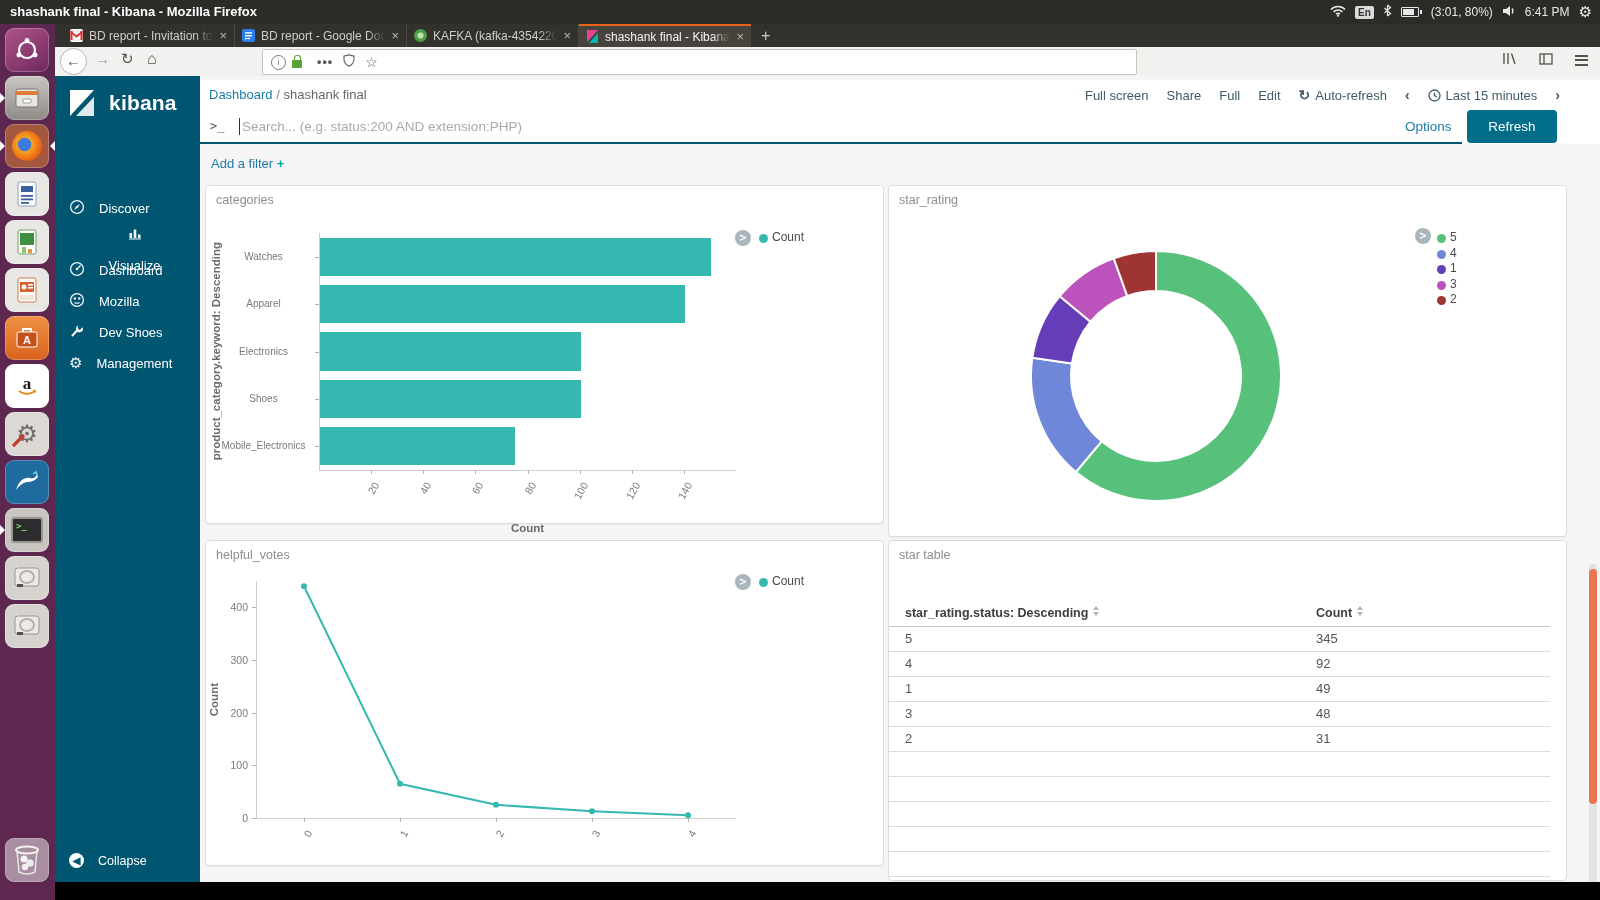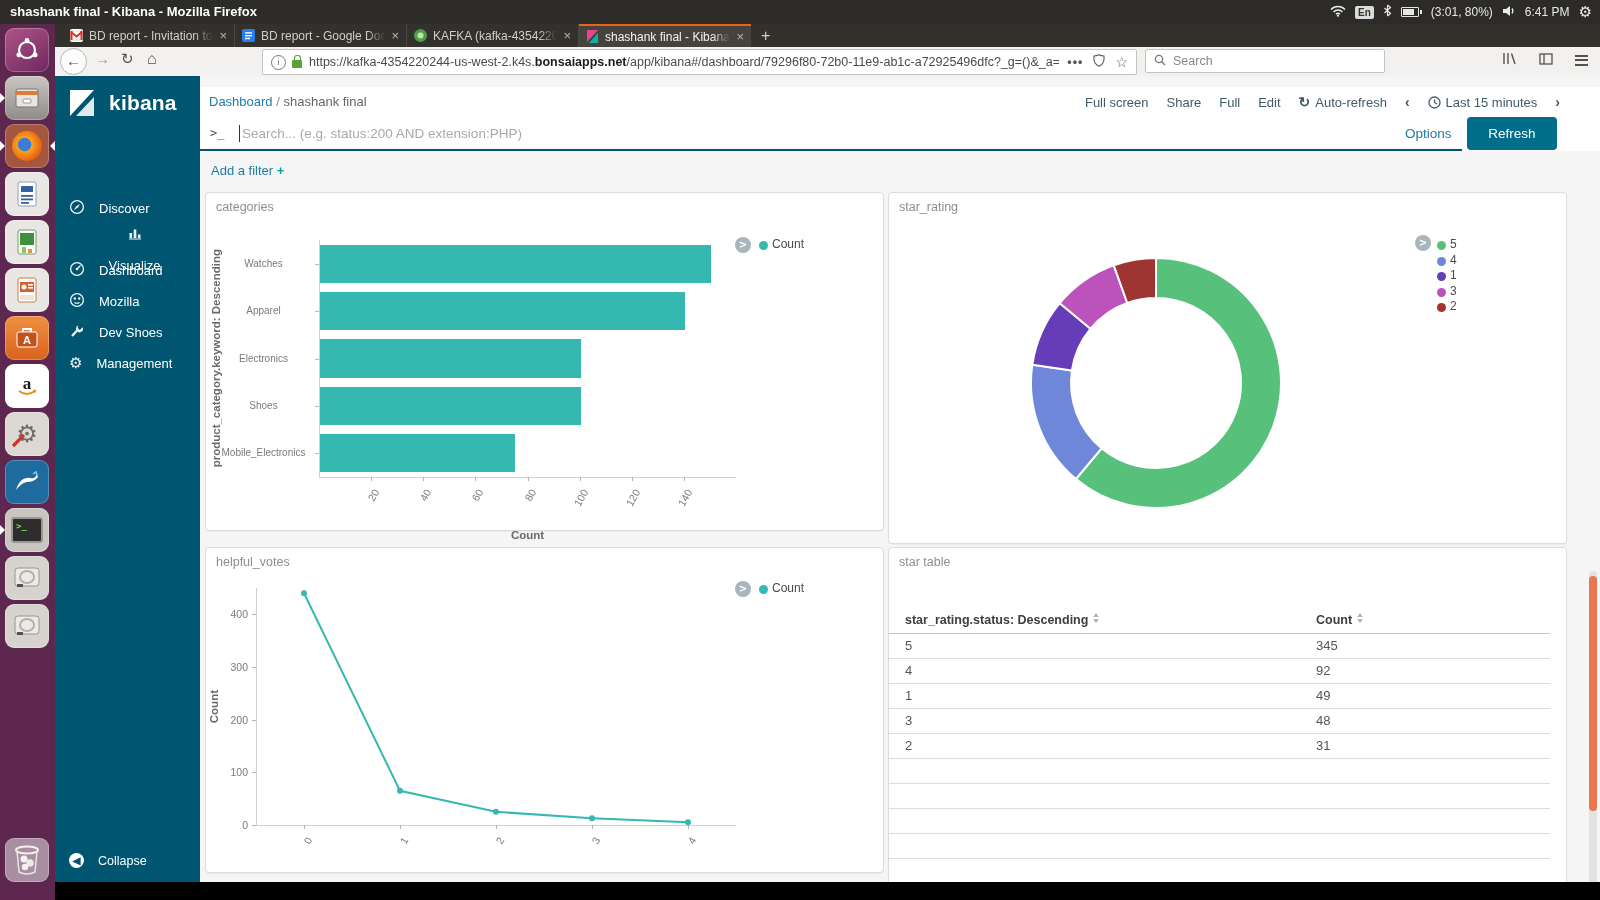--- a/index.html
+++ b/index.html
@@ -53,21 +53,21 @@
   
   #app{position:absolute;left:0;top:52px;width:1545px;height:806px;background:#f5f5f5;}
   #k-sidebar{position:absolute;left:0;top:0;width:145px;height:806px;background:#005571;color:#fff;}
   #k-logo{position:absolute;left:12px;top:12px;display:flex;align-items:center;gap:12px;}
   #k-logo .word{font-size:21px;font-weight:600;letter-spacing:.2px;color:#fff;}
   .k-item{position:absolute;left:0;width:145px;height:28px;display:flex;align-items:center;gap:14px;padding-left:14px;box-sizing:border-box;color:#ffffff;font-size:13px;}
   .k-item svg,.k-item .gl{flex:none;opacity:.95;}
   #k-collapse{position:absolute;left:14px;bottom:14px;display:flex;align-items:center;gap:14px;font-size:12.5px;color:#ffffff;}
   #k-collapse .cc{width:15px;height:15px;border-radius:50%;background:#fff;color:#005571;font-size:10px;text-align:center;line-height:15px;font-weight:bold;}
 
-  #k-main{position:absolute;left:145px;top:11px;width:1400px;height:724px;}
+  #k-main{position:absolute;left:145px;top:4px;width:1400px;height:724px;}
   #k-header{position:absolute;left:0;top:0;width:1400px;height:30px;background:#fff;}
   #breadcrumb{position:absolute;left:9px;top:7px;font-size:13px;color:#888;}
   #breadcrumb .root{color:#1e7ba6;}
   #breadcrumb .cur{color:#666;}
   #k-actions{position:absolute;right:40px;top:7px;display:flex;gap:18px;font-size:13px;color:#405a66;align-items:center;}
   #k-actions .itm{display:flex;align-items:center;gap:5px;}
   #k-actions .chev{font-weight:bold;font-size:14px;}
   #k-query{position:absolute;left:0;top:30px;width:1400px;height:34px;background:#fff;}
   #k-query .underline{position:absolute;left:0;bottom:0;width:1262px;height:2px;background:#005571;}
   #k-query .prompt{position:absolute;left:10px;top:9px;font-family:"DejaVu Sans Mono",monospace;font-size:12px;color:#555;}
@@ -287,37 +287,29 @@
 
     <div id="navbar">
       <div id="backbtn">←</div>
       <span class="navglyph" style="left:40px;color:#9a9894;">→</span>
       <span class="navglyph" style="left:66px;">↻</span>
       <span class="navglyph" style="left:92px;font-size:16px;">⌂</span>
 
       <div id="urlbox">
         <span class="icircle">i</span>
         <span class="lock"></span>
-        <span class="urltext"><span>https://kafka-4354220244-us-west-2.k4s.</span><span class="dom">bonsaiapps.net</span><span>/app/kibana#/dashboard/79296f80-72b0-11e9-ab1c-a72925496dfc?_g=()&amp;_a=</span></span>
         <span class="urlicons">
           <span style="letter-spacing:1px;font-weight:bold;">•••</span>
           <span><svg width="12" height="13" viewBox="0 0 12 13">
                 <path d="M6 .8 C4.4 1.6 2.6 2 1 2 L1 5.2 C1 8.6 3.2 10.7 6 12.2 C8.8 10.7 11 8.6 11 5.2 L11 2 C9.4 2 7.6 1.6 6 .8 Z" stroke="#5a5853" stroke-width="1.1" fill="none"></path>
               </svg></span>
           <span style="font-size:14px;">☆</span>
         </span>
       </div>
 
-      <div id="searchbox">
-        <span><svg width="12" height="12" viewBox="0 0 12 12">
-              <circle cx="5" cy="5" r="3.6" stroke="#777" stroke-width="1.3" fill="none"></circle>
-              <line x1="7.8" y1="7.8" x2="11" y2="11" stroke="#777" stroke-width="1.3"></line>
-            </svg></span>
-        <span>Search</span>
-      </div>
 
       <div class="navright">
         <span><svg width="15" height="13" viewBox="0 0 15 13">
               <line x1="2" y1="1" x2="2" y2="12" stroke="#55534e" stroke-width="1.4"></line>
               <line x1="6" y1="1" x2="6" y2="12" stroke="#55534e" stroke-width="1.4"></line>
               <line x1="9.5" y1="1.5" x2="13" y2="12" stroke="#55534e" stroke-width="1.4"></line>
             </svg></span>
         <span><svg width="14" height="12" viewBox="0 0 14 12">
               <rect x="1" y="1" width="12" height="10" stroke="#55534e" stroke-width="1.3" fill="none"></rect>
               <line x1="5" y1="1" x2="5" y2="11" stroke="#55534e" stroke-width="1.3"></line>

